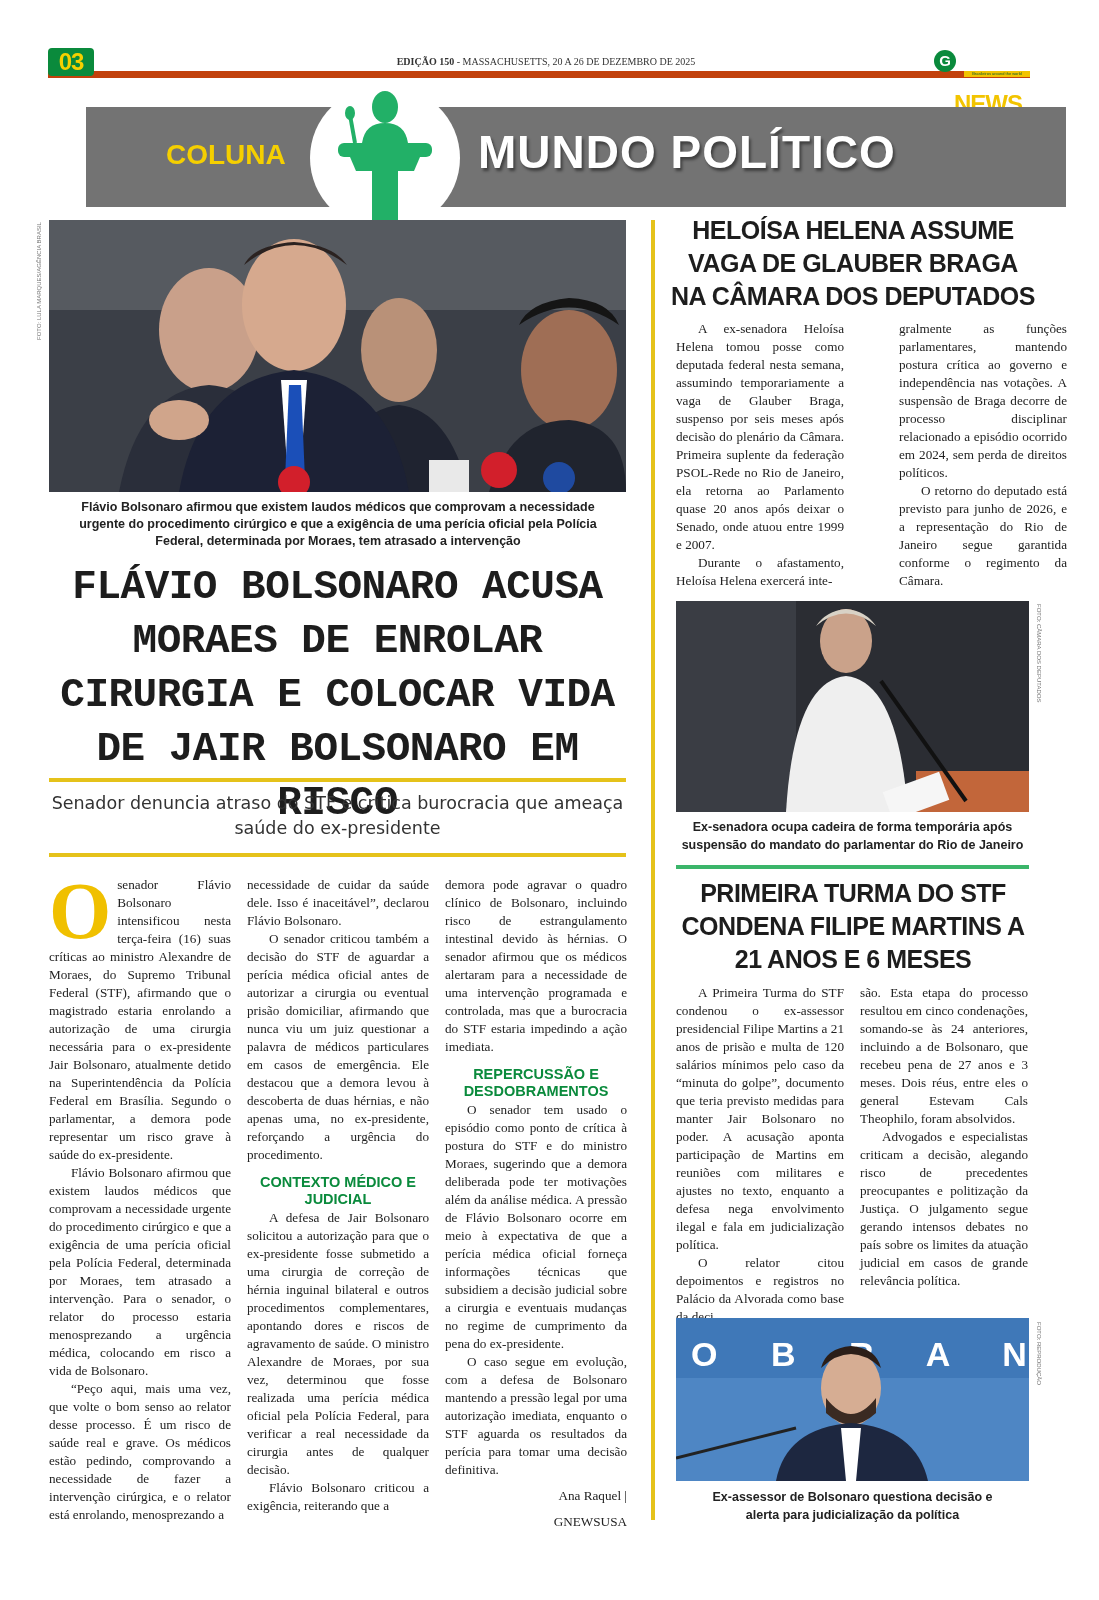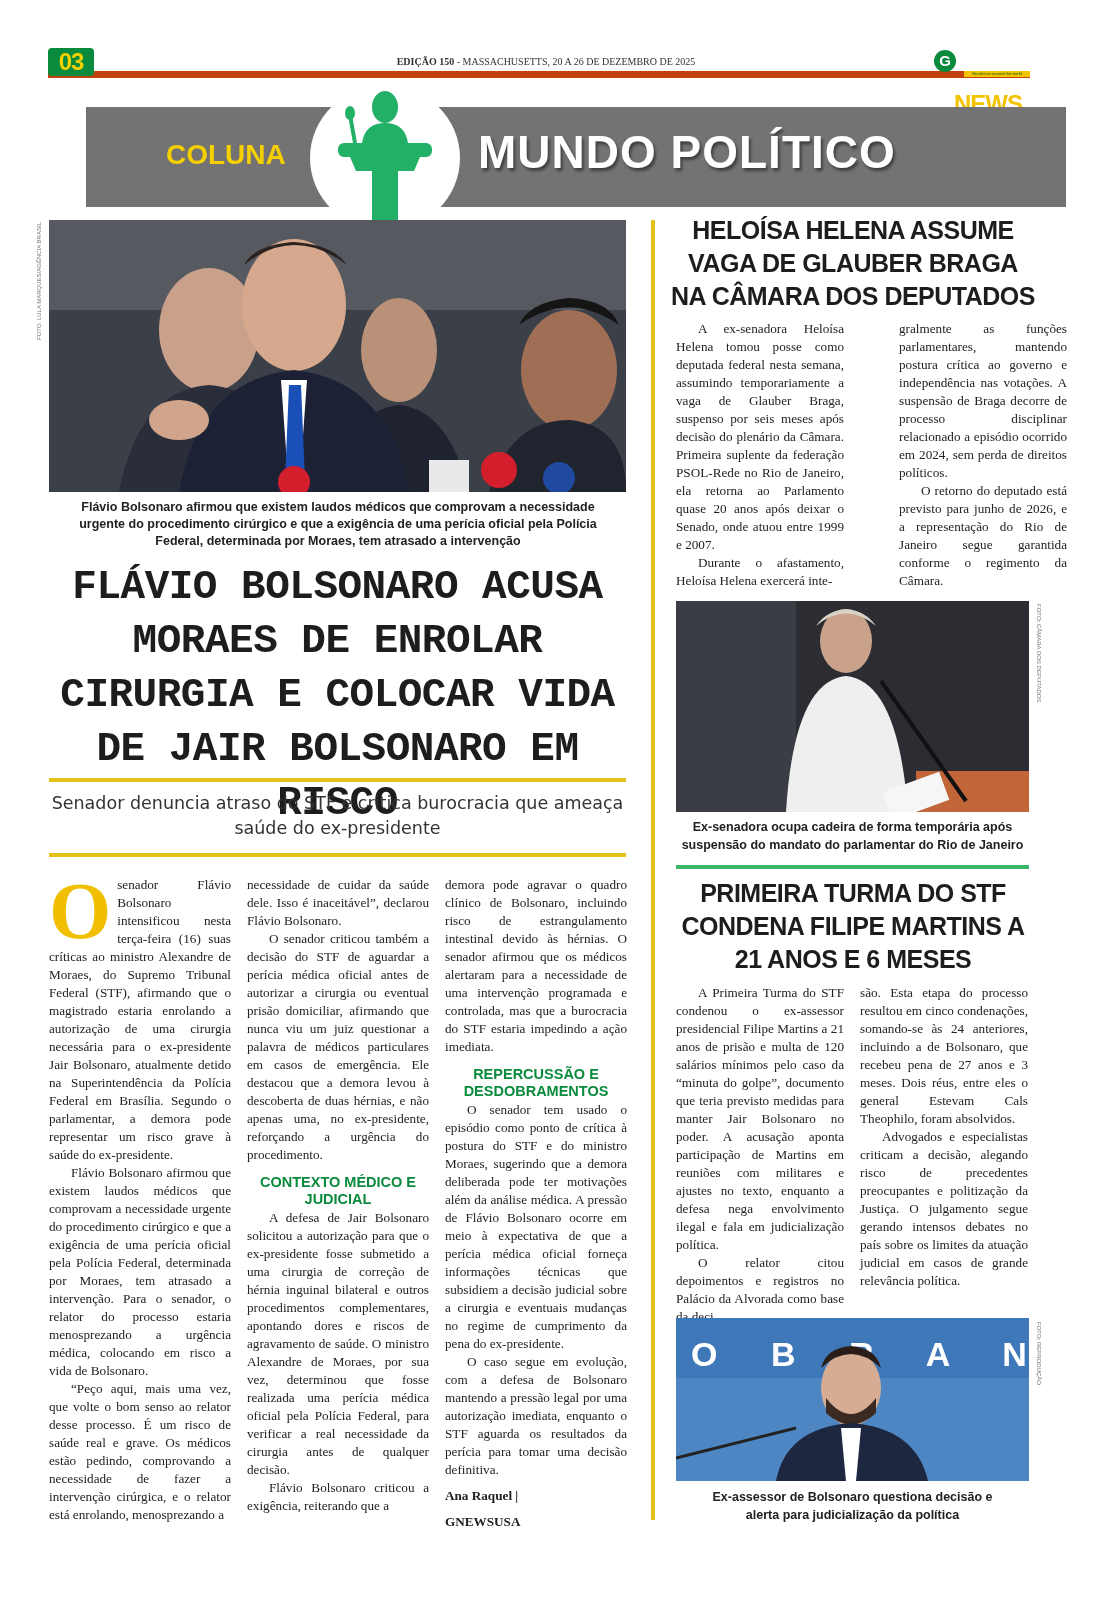--- a/index.html
+++ b/index.html
@@ -30,21 +30,21 @@
   .main-caption { position: absolute; left: 60px; top: 499px; width: 556px; font-size: 12.5px; line-height: 17px; }
   .headline { position: absolute; left: 49px; top: 560px; width: 577px; text-align: center; font-family: Liberation Mono, monospace; font-weight: bold; font-size: 41px; line-height: 54px; color: #1d1d1d; letter-spacing: -0.5px; }
   .yrule { position: absolute; height: 4px; background: #e5c21a; }
   .subhead { position: absolute; left: 49px; top: 791px; width: 577px; text-align: center; font-family: "DejaVu Sans", sans-serif; font-size: 17.5px; line-height: 25px; color: #333; }
 
   .col { position: absolute; font-family: "Liberation Serif", serif; font-size: 13.2px; line-height: 18px; text-align: justify; hyphens: auto; color: #222; }
   .col p { text-indent: 22px; }
   .col p.noind { text-indent: 0; }
   .col h4 { font-family: "Liberation Sans", sans-serif; font-weight: bold; color: #0a8a3c; text-align: center; font-size: 14.5px; line-height: 17px; margin: 10px 0 1px 0; }
   .dropcap { float: left; font-family: "Liberation Serif", serif; font-size: 80px; line-height: 62px; color: #f0c000; margin: 4px 6px 0 0; font-weight: bold; }
-  .byline { text-align: left; font-weight: bold; text-indent: 0 !important; margin-top: 6px; }
+  .byline { text-align: right; font-weight: normal; text-indent: 0 !important; margin-top: 6px; }
 
   
   .r-headline { position: absolute; left: 668px; width: 370px; text-align: center; font-family: "Liberation Sans", sans-serif; font-weight: bold; color: #1d1d1d; letter-spacing: -0.5px; }
   .r-photo { position: absolute; left: 676px; width: 353px; overflow: hidden; }
   .grule { position: absolute; left: 676px; top: 865px; width: 353px; height: 4px; background: #3bb56a; }
   .credit-v2 { position: absolute; transform: rotate(90deg); transform-origin: left top; font-family: "Liberation Sans", sans-serif; font-size: 6px; color: #777; white-space: nowrap; }
 </style>
 </head>
 <body>
 

